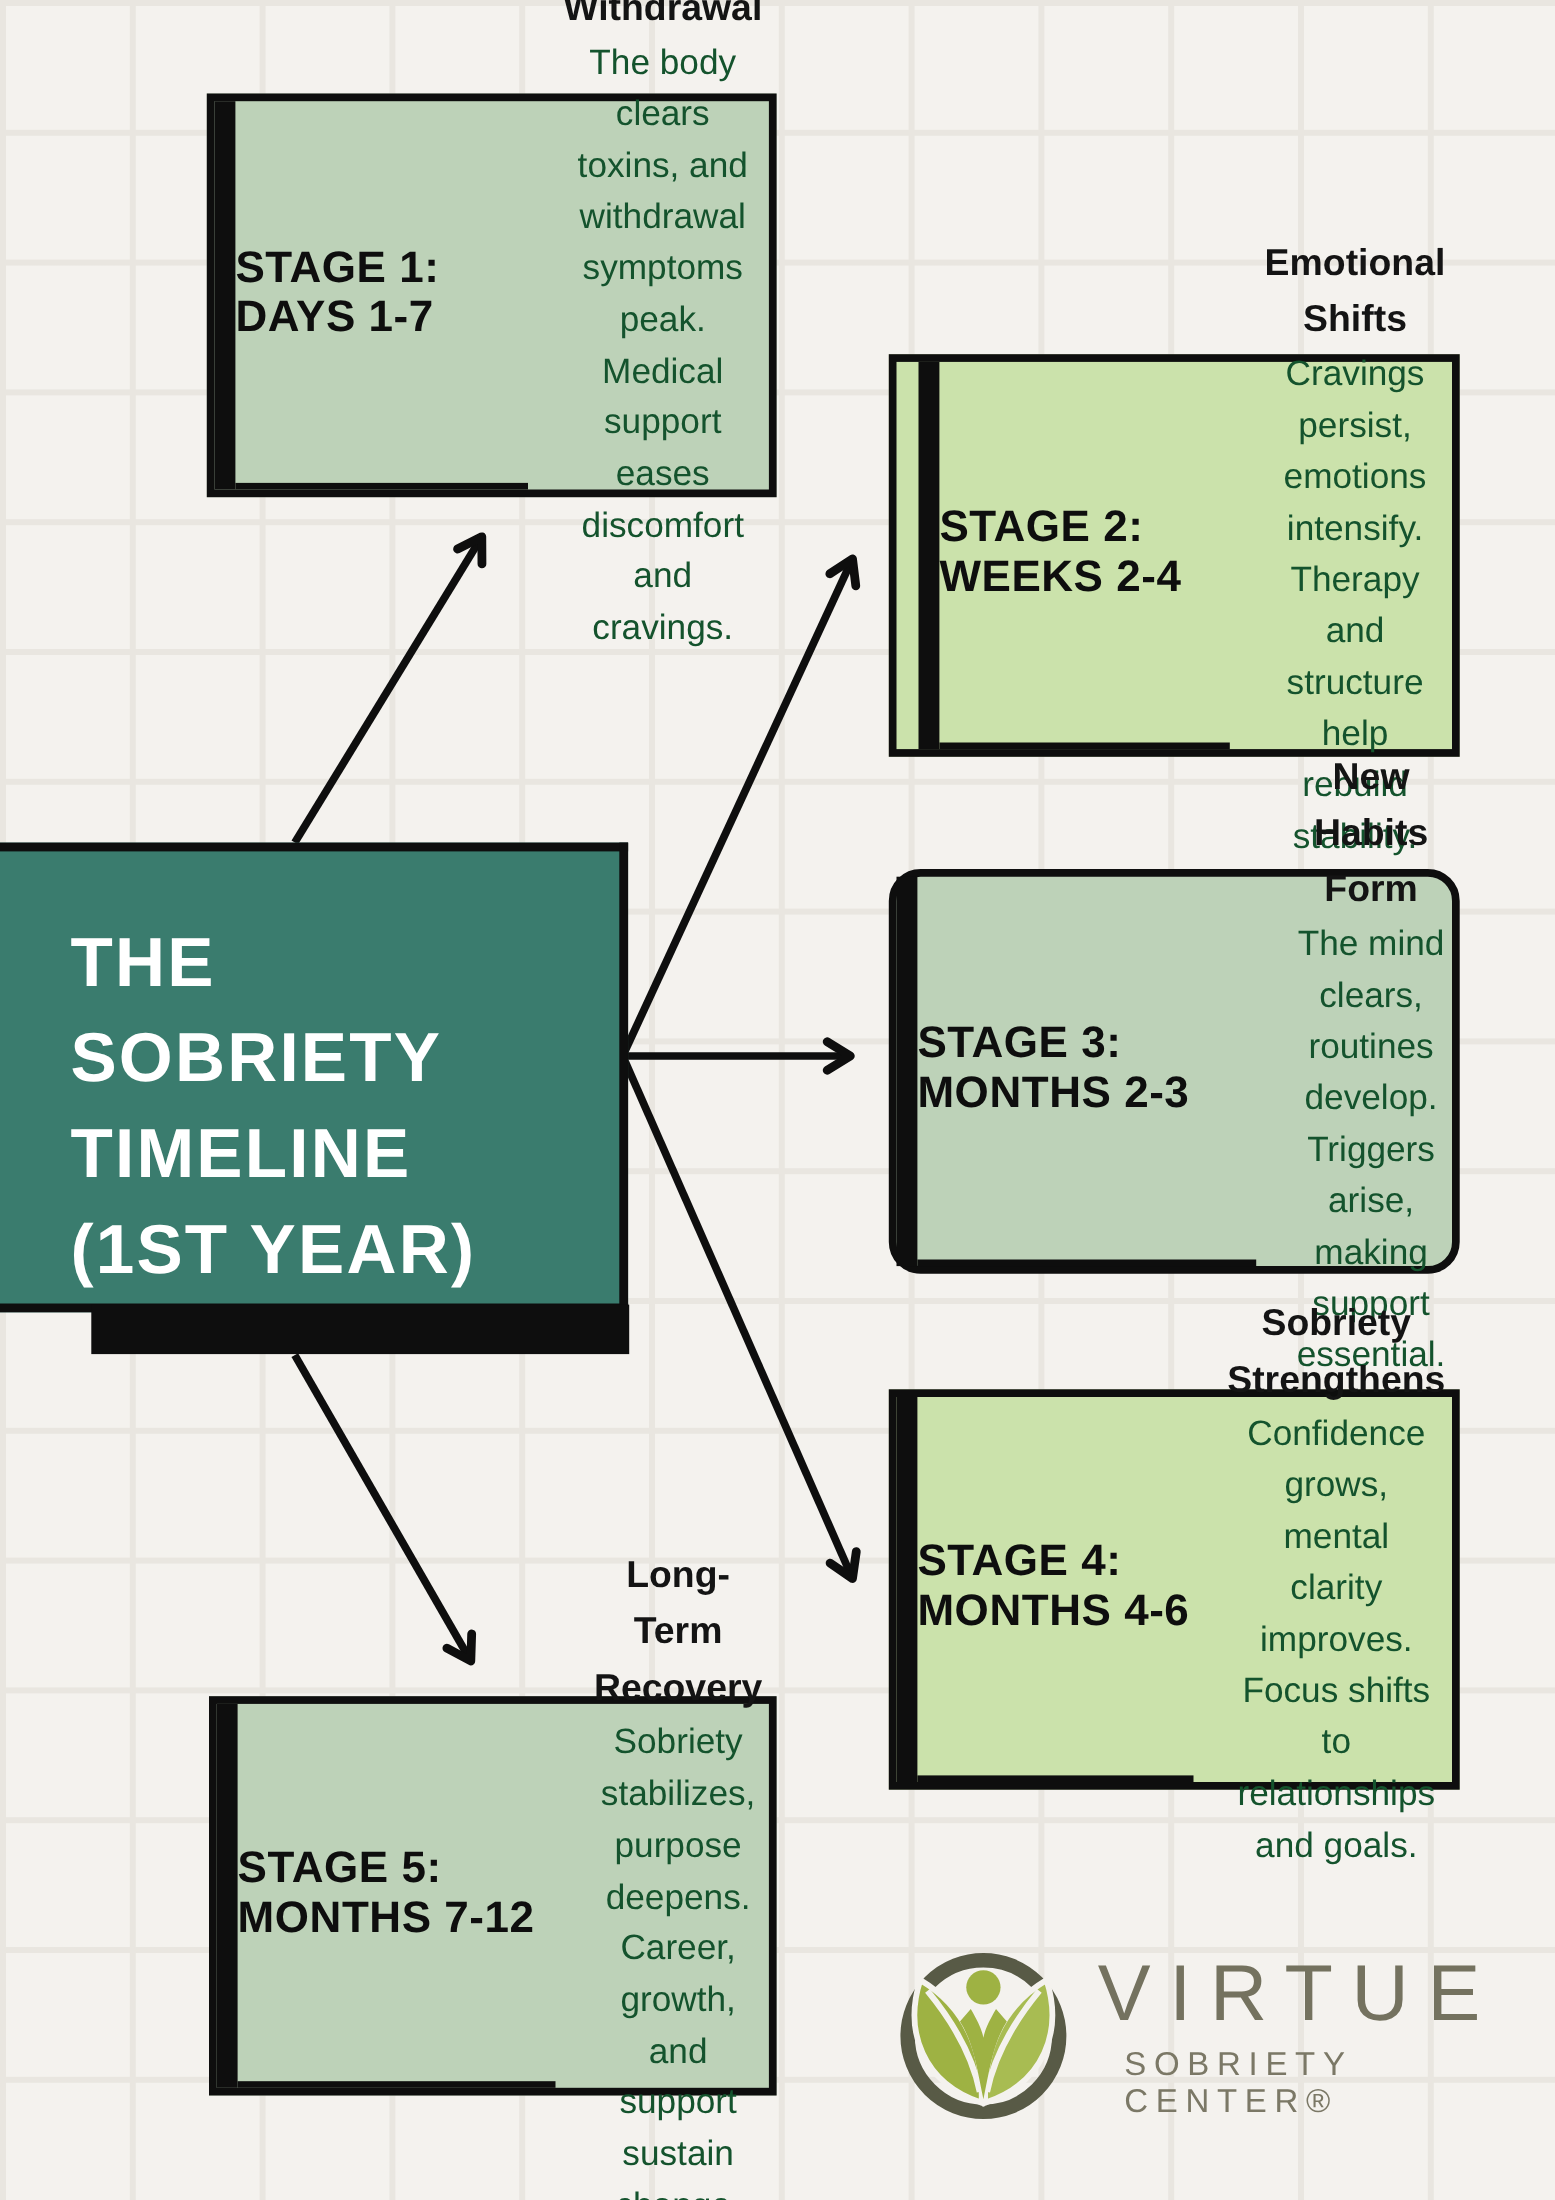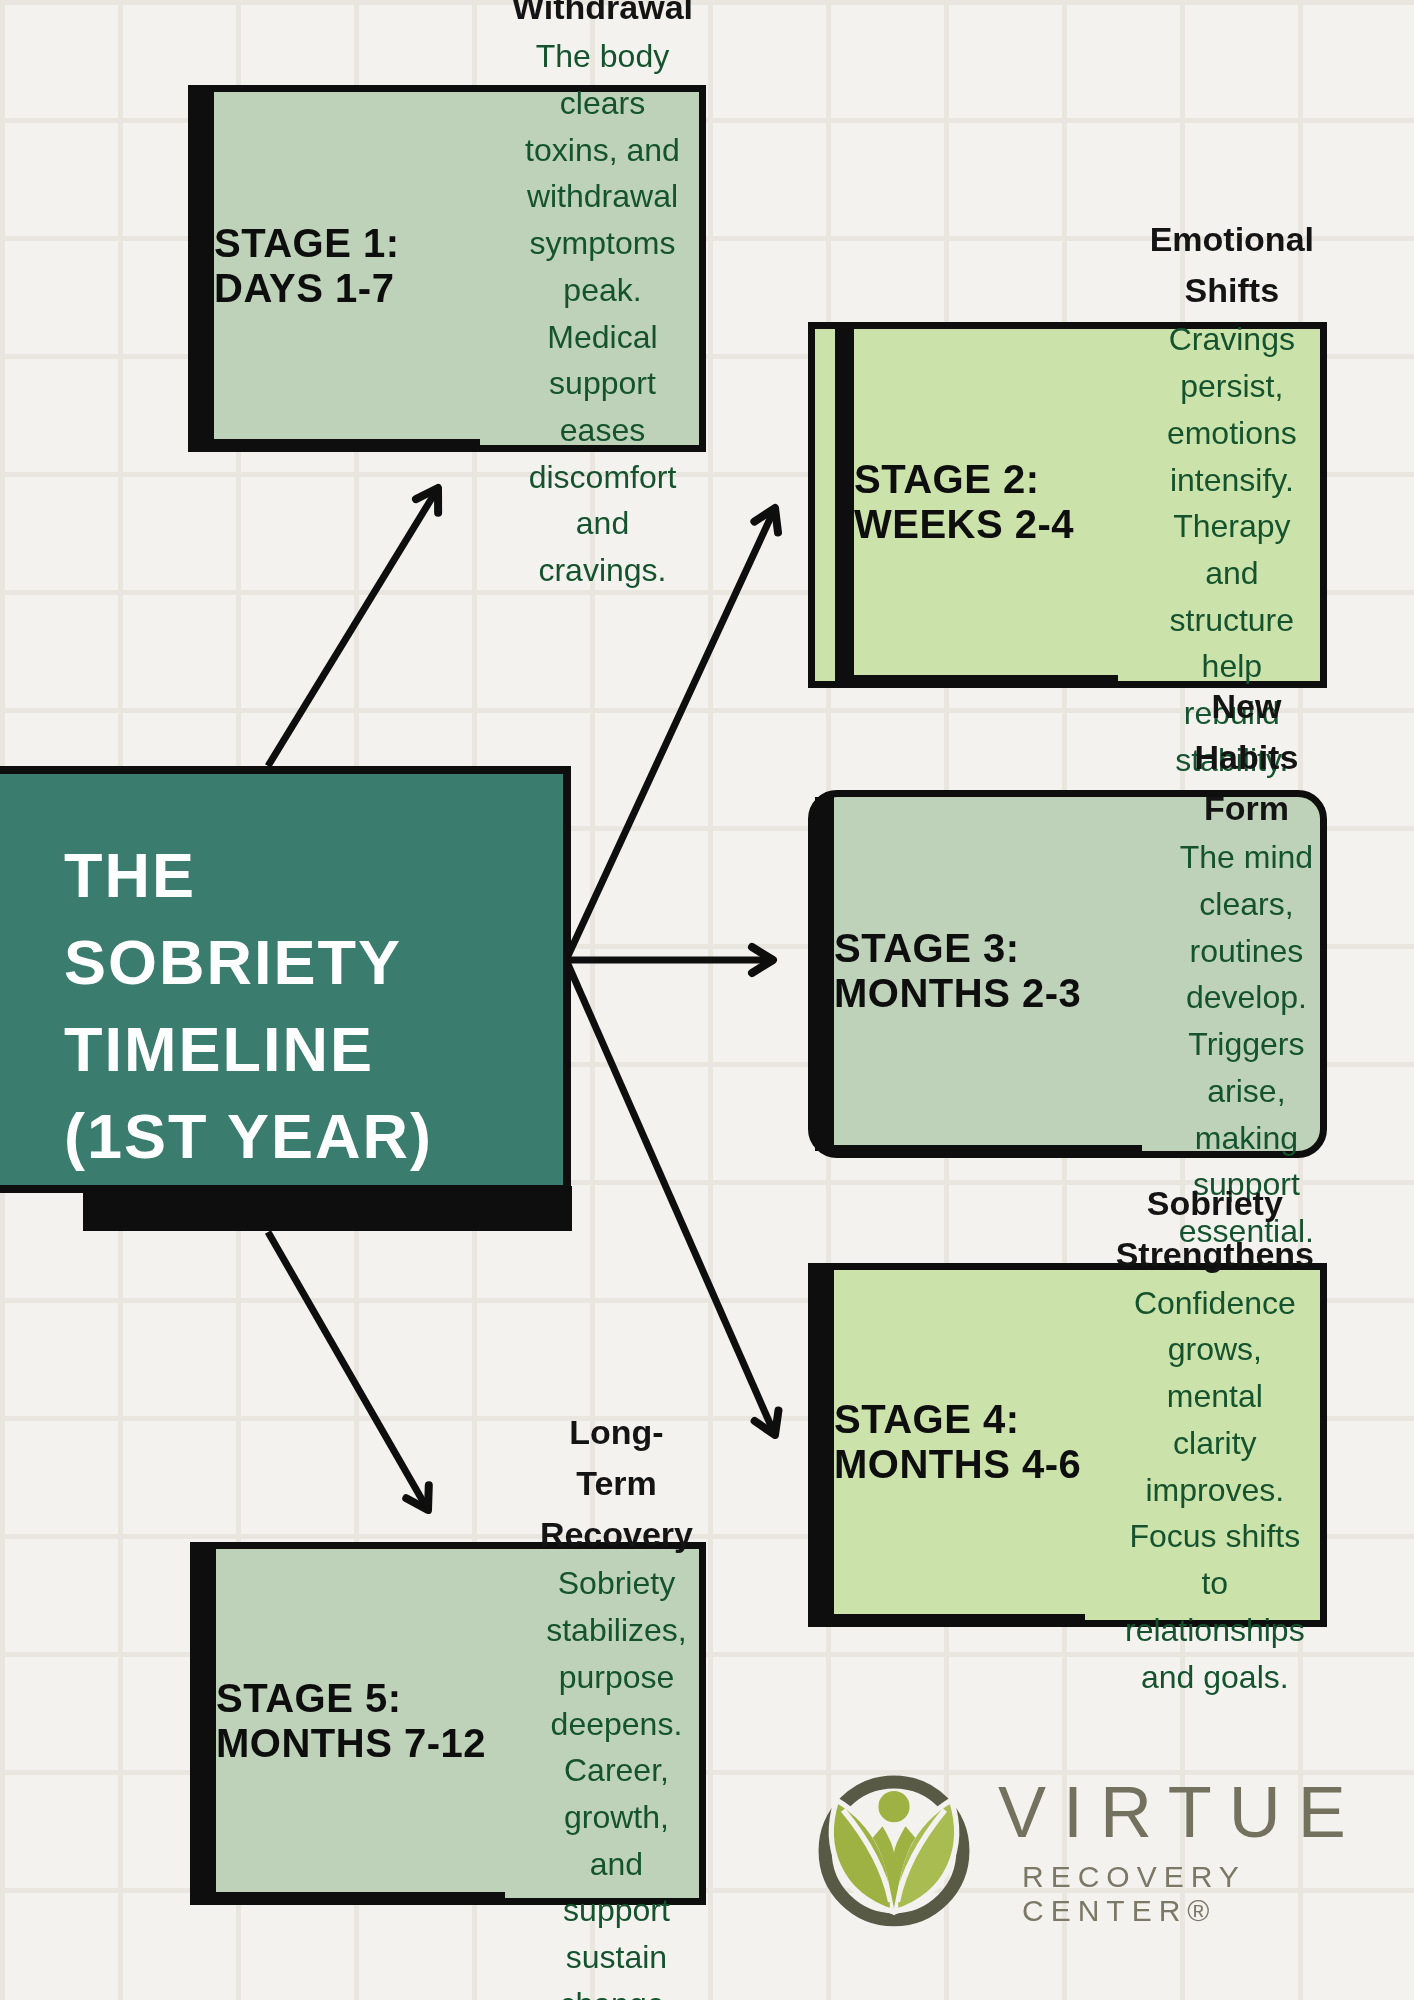--- a/index.html
+++ b/index.html
@@ -139,15 +139,15 @@
     <circle cx="50" cy="53" r="42" fill="none" stroke="#585a46" stroke-width="8"></circle>
     <path d="M49,90 C16,79 6,50 15,22 C40,37 50,60 49,90 Z" fill="#9eb243" stroke="#f4f2ee" stroke-width="3.2"></path>
     <path d="M51,90 C84,79 94,50 85,22 C60,37 50,60 51,90 Z" fill="#a8bc52" stroke="#f4f2ee" stroke-width="3.2"></path>
     <path d="M19,28 C33,45 44,64 48,84" fill="none" stroke="#f4f2ee" stroke-width="3.4"></path>
     <path d="M81,28 C67,45 56,64 52,84" fill="none" stroke="#f4f2ee" stroke-width="3.4"></path>
     <circle cx="50" cy="26" r="9.5" fill="#9eb243"></circle>
     <path d="M50,88 C46,68 44,56 37,45 L43,38 C47,45 49,49 50,54 C51,49 53,45 57,38 L63,45 C56,56 54,68 50,88 Z" fill="#9eb243"></path>
   </svg>
   <div class="logo-text">
     <div class="logo-name">VIRTUE</div>
-    <div class="logo-tagline">RECOVERY CENTER®</div>
+    <div class="logo-tagline">SOBRIETY CENTER®</div>
   </div>
 </div>
 
 </body></html>

